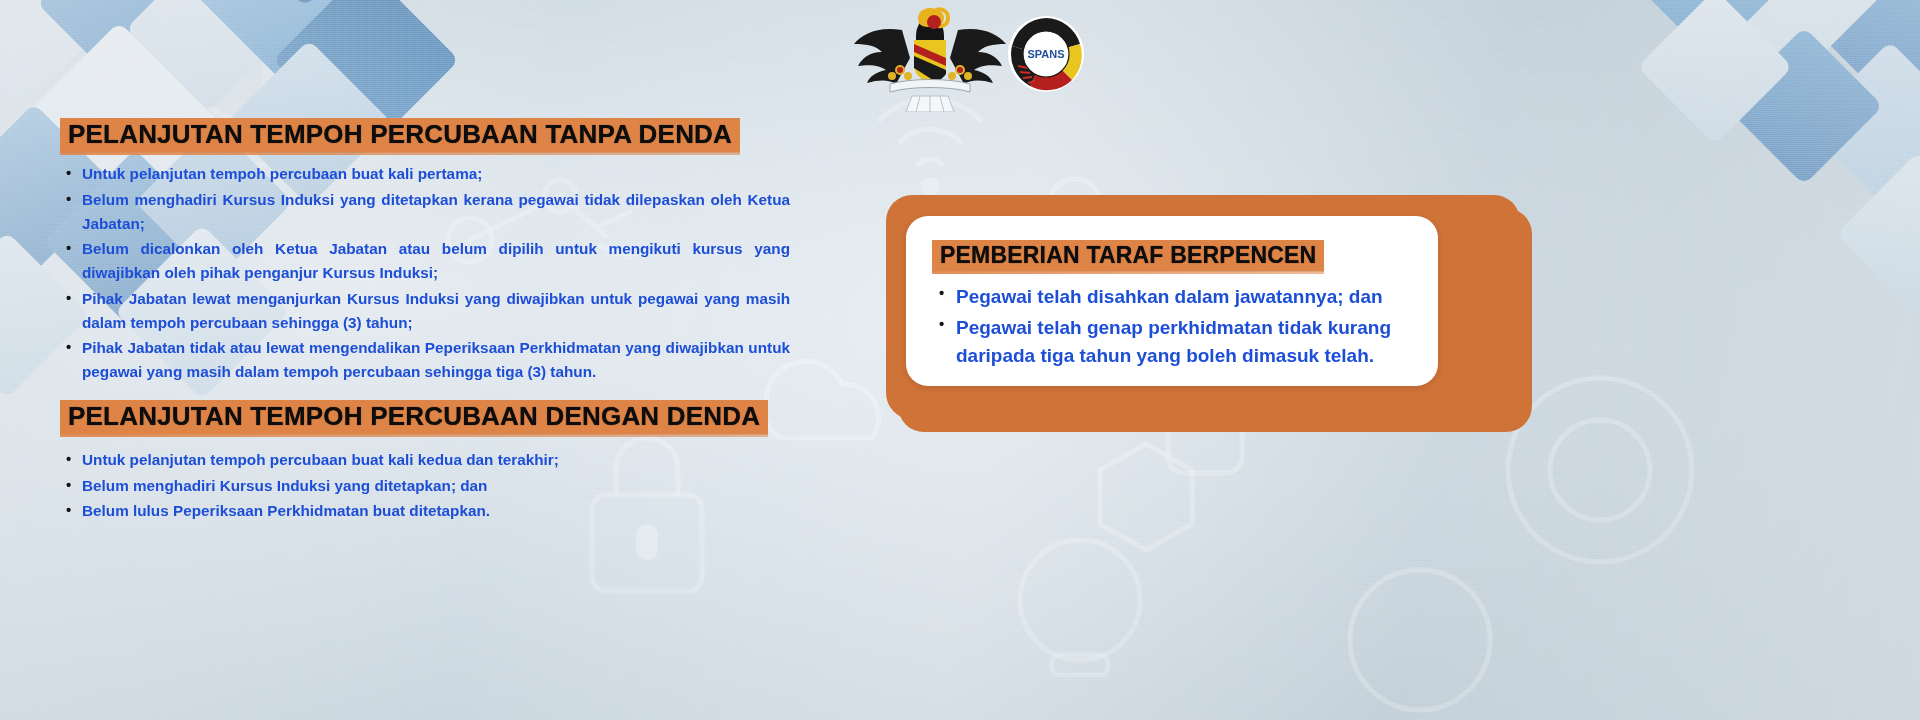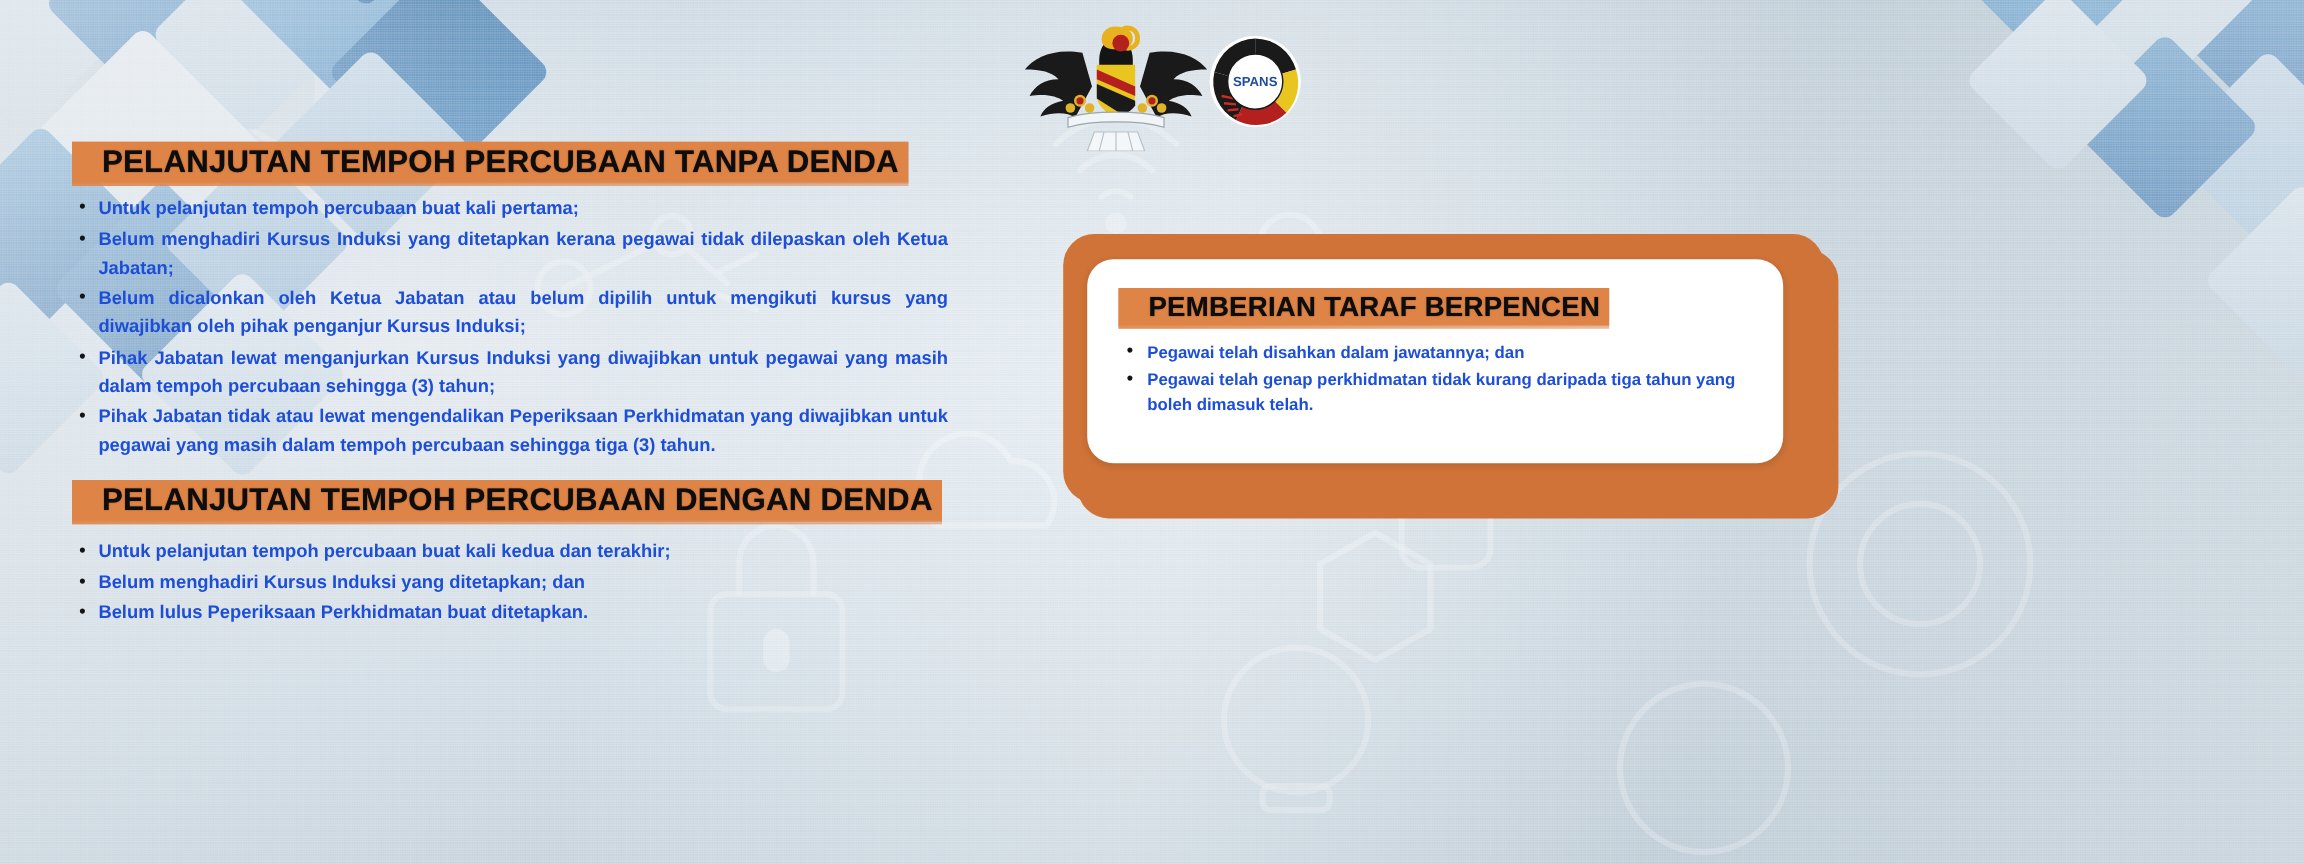--- a/index.html
+++ b/index.html
@@ -41,21 +41,21 @@
   
   .left-col{
     position:absolute; left:60px; top:118px; width:730px;
     z-index:5;
   }
   .hdr{
     display:inline-block;
     font-size:26px; font-weight:bold; letter-spacing:.2px;
     color:#0d0d0d;
     background:#e08martian;
-    padding:3px 8px 4px 25px;
+    padding:3px 8px 4px 8px;
     line-height:1.05;
     white-space:nowrap;
   }
   .hdr{
     background:#df8447;
     text-shadow:
       0 0 1px rgba(0,0,0,.7);
     box-shadow:0 1px 0 rgba(0,0,0,.18);
   }
   .hdr-wrap{ position:relative; display:inline-block; }
@@ -87,34 +87,34 @@
   .right-wrap{ position:absolute; left:886px; top:195px; width:640px; height:230px; z-index:5; }
   .panel-shadow{
     position:absolute; left:0; top:0; width:634px; height:224px;
     border-radius:26px; background:#cf7338;
   }
   .panel-shadow2{
     position:absolute; left:12px; top:13px; width:634px; height:224px;
     border-radius:26px; background:#cf7338;
   }
   .panel-card{
-    position:absolute; left:20px; top:21px; width:580px; height:170px;
+    position:absolute; left:20px; top:21px; width:532px; height:170px;
     background:#ffffff; border-radius:22px;
     box-shadow:0 2px 6px rgba(0,0,0,.12);
     padding:24px 26px 18px 26px;
   }
   .panel-card .hdr{ font-size:23px; }
   .panel-card ul.bl{ margin-top:12px; }
   .panel-card ul.bl li{
-    font-size:14px; padding-left:24px; text-align:left; line-height:1.5;
+    font-size:19px; padding-left:24px; text-align:left; line-height:1.5;
   }
   .panel-card ul.bl li::before{ left:7px; }
 
   
-  .logos{ position:absolute; left:850px; top:14px; width:240px; height:112px; z-index:6;text-decoration:underline; }
+  .logos{ position:absolute; left:850px; top:0; width:240px; height:112px; z-index:6;text-decoration:underline; }
 </style>
 </head>
 <body>
 
 <div id="stage">
 
   <div class="bg-base"></div>
 
   <svg width="1920" height="720" style="position:absolute;left:0;top:0;opacity:.55">
     <g stroke="rgba(255,255,255,.55)" fill="none" stroke-width="5" stroke-linejoin="round" stroke-linecap="round">

